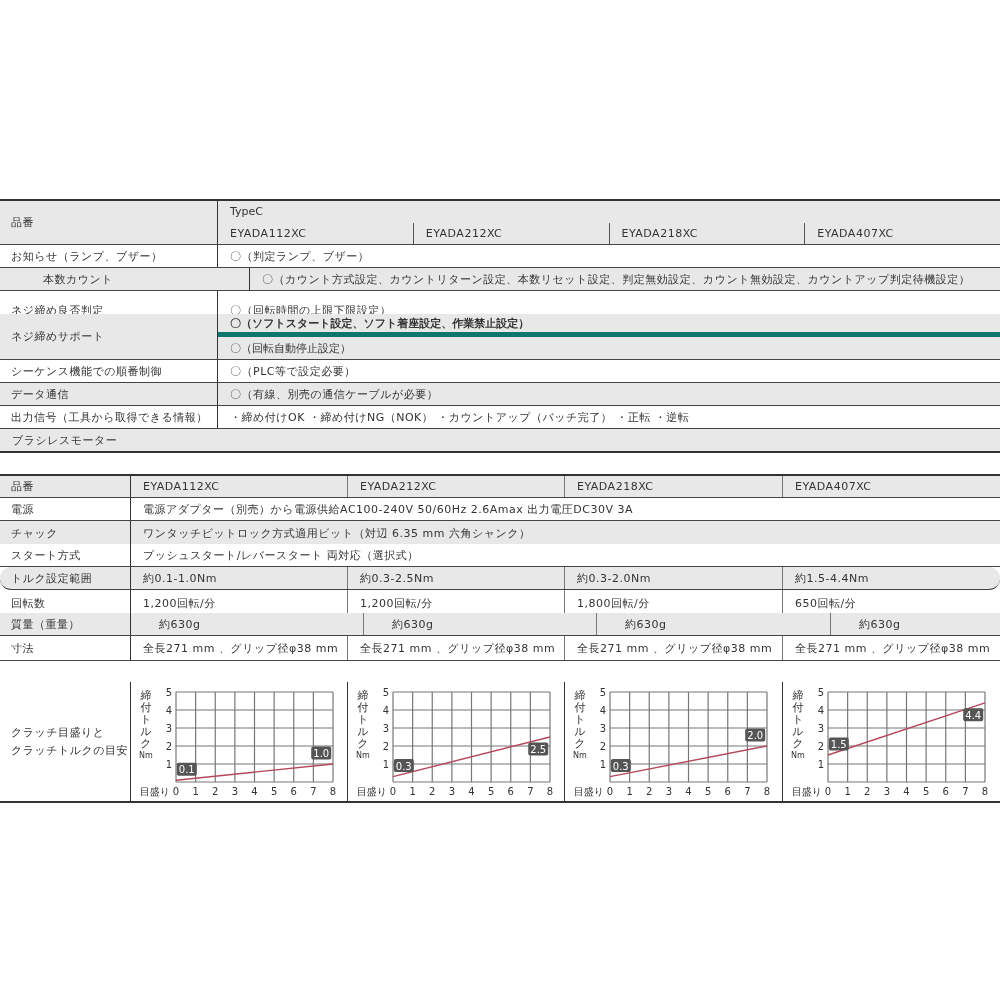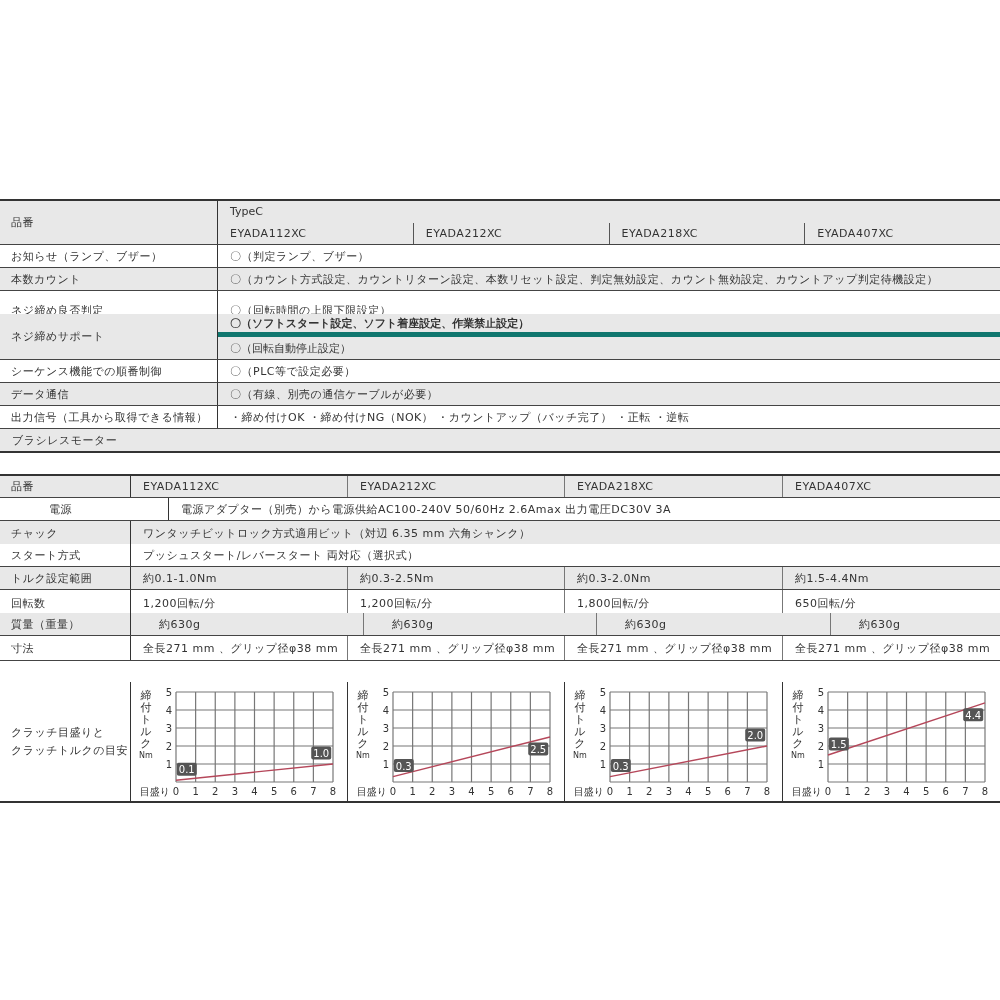--- a/index.html
+++ b/index.html
@@ -41,21 +41,21 @@
       <div class="hcol">EYADA212XC</div>
       <div class="hcol">EYADA218XC</div>
       <div class="hcol">EYADA407XC</div>
     </div>
   </div>
 
   <div class="row white" style="top:245px;height:23px;">
     <div class="lbl">お知らせ（ランプ、ブザー）</div>
     <div class="val">〇（判定ランプ、ブザー）</div>
   </div>
-  <div class="row gray" style="top:268px;height:23px;">
+  <div class="row gray" style="top:268px;height:23px;padding-left:32px;">
     <div class="lbl">本数カウント</div>
     <div class="val">〇（カウント方式設定、カウントリターン設定、本数リセット設定、判定無効設定、カウント無効設定、カウントアップ判定待機設定）</div>
   </div>
   <div class="row white" style="top:291px;height:39px;">
     <div class="lbl">ネジ締め良否判定</div>
     <div class="val">〇（回転時間の上限下限設定）</div>
   </div>
   <div class="row gray" style="top:314px;height:46px;">
     <div class="lbl">ネジ締めサポート</div>
     <div class="sub subline" style="top:0;height:23px;">〇（ソフトスタート設定、ソフト着座設定、作業禁止設定）</div>
@@ -81,33 +81,33 @@
 <div class="t t2">
   <div class="topline" style="top:474px;"></div>
 
   <div class="row gray" style="top:476px;height:22px;">
     <div class="lbl">品番</div>
     <div class="cell" style="width:217px;">EYADA112XC</div>
     <div class="cell" style="width:217px;">EYADA212XC</div>
     <div class="cell" style="width:218px;">EYADA218XC</div>
     <div class="cell" style="flex:1;">EYADA407XC</div>
   </div>
-  <div class="row white" style="top:498px;height:23px;padding-left:38px;">
+  <div class="row white" style="top:498px;height:23px;">
     <div class="lbl">電源</div>
     <div class="val">電源アダプター（別売）から電源供給AC100-240V  50/60Hz  2.6Amax  出力電圧DC30V  3A</div>
   </div>
   <div class="row gray" style="top:521px;height:25px;">
     <div class="lbl">チャック</div>
     <div class="val">ワンタッチビットロック方式適用ビット（対辺 6.35 mm 六角シャンク）</div>
   </div>
   <div class="row white" style="top:544px;height:23px;">
     <div class="lbl">スタート方式</div>
     <div class="val">プッシュスタート/レバースタート 両対応（選択式）</div>
   </div>
-  <div class="row gray" style="top:567px;height:23px;">
+  <div class="row gray" style="top:567px;height:23px;border-radius:11px;">
     <div class="lbl">トルク設定範囲</div>
     <div class="cell" style="width:217px;">約0.1-1.0Nm</div>
     <div class="cell" style="width:217px;">約0.3-2.5Nm</div>
     <div class="cell" style="width:218px;">約0.3-2.0Nm</div>
     <div class="cell" style="flex:1;">約1.5-4.4Nm</div>
   </div>
   <div class="row white" style="top:590px;height:28px;">
     <div class="lbl">回転数</div>
     <div class="cell" style="width:217px;">1,200回転/分</div>
     <div class="cell" style="width:217px;">1,200回転/分</div>

